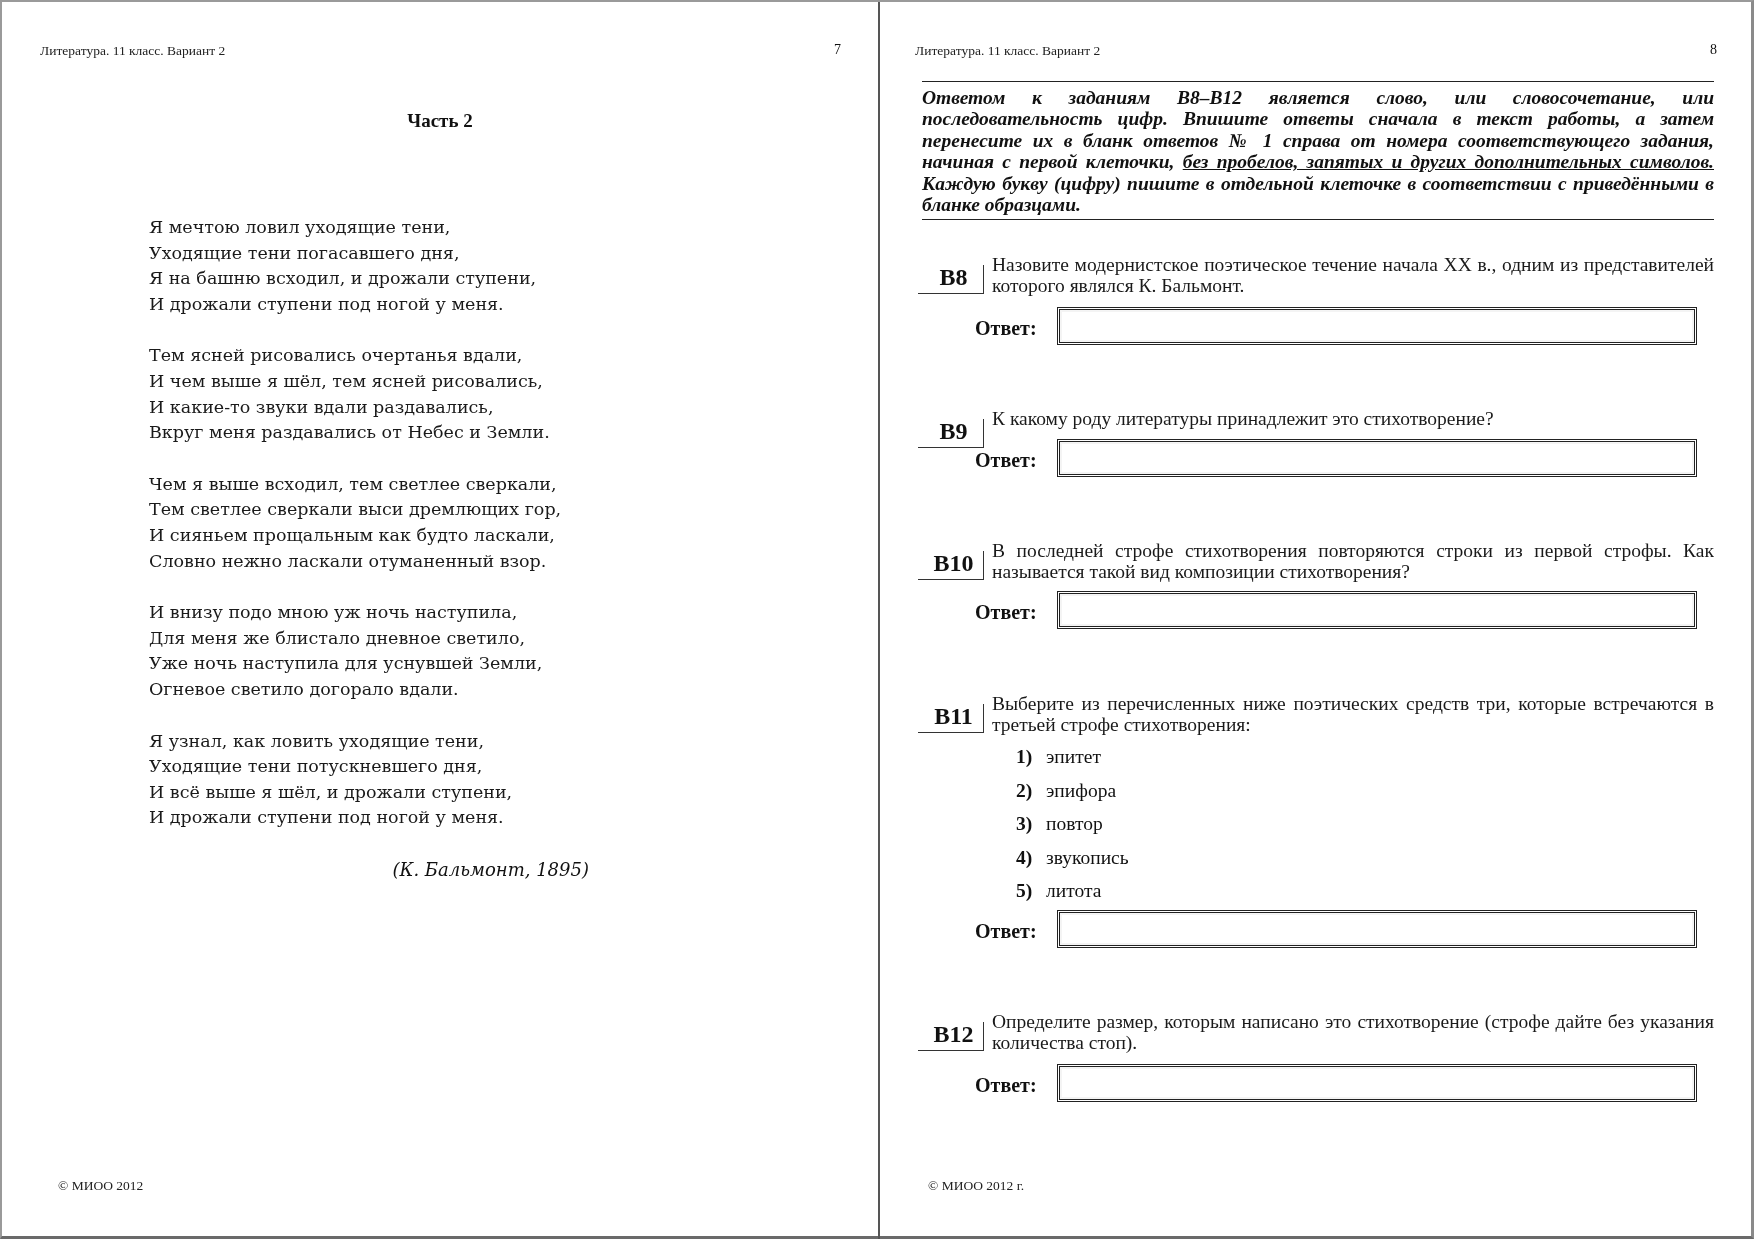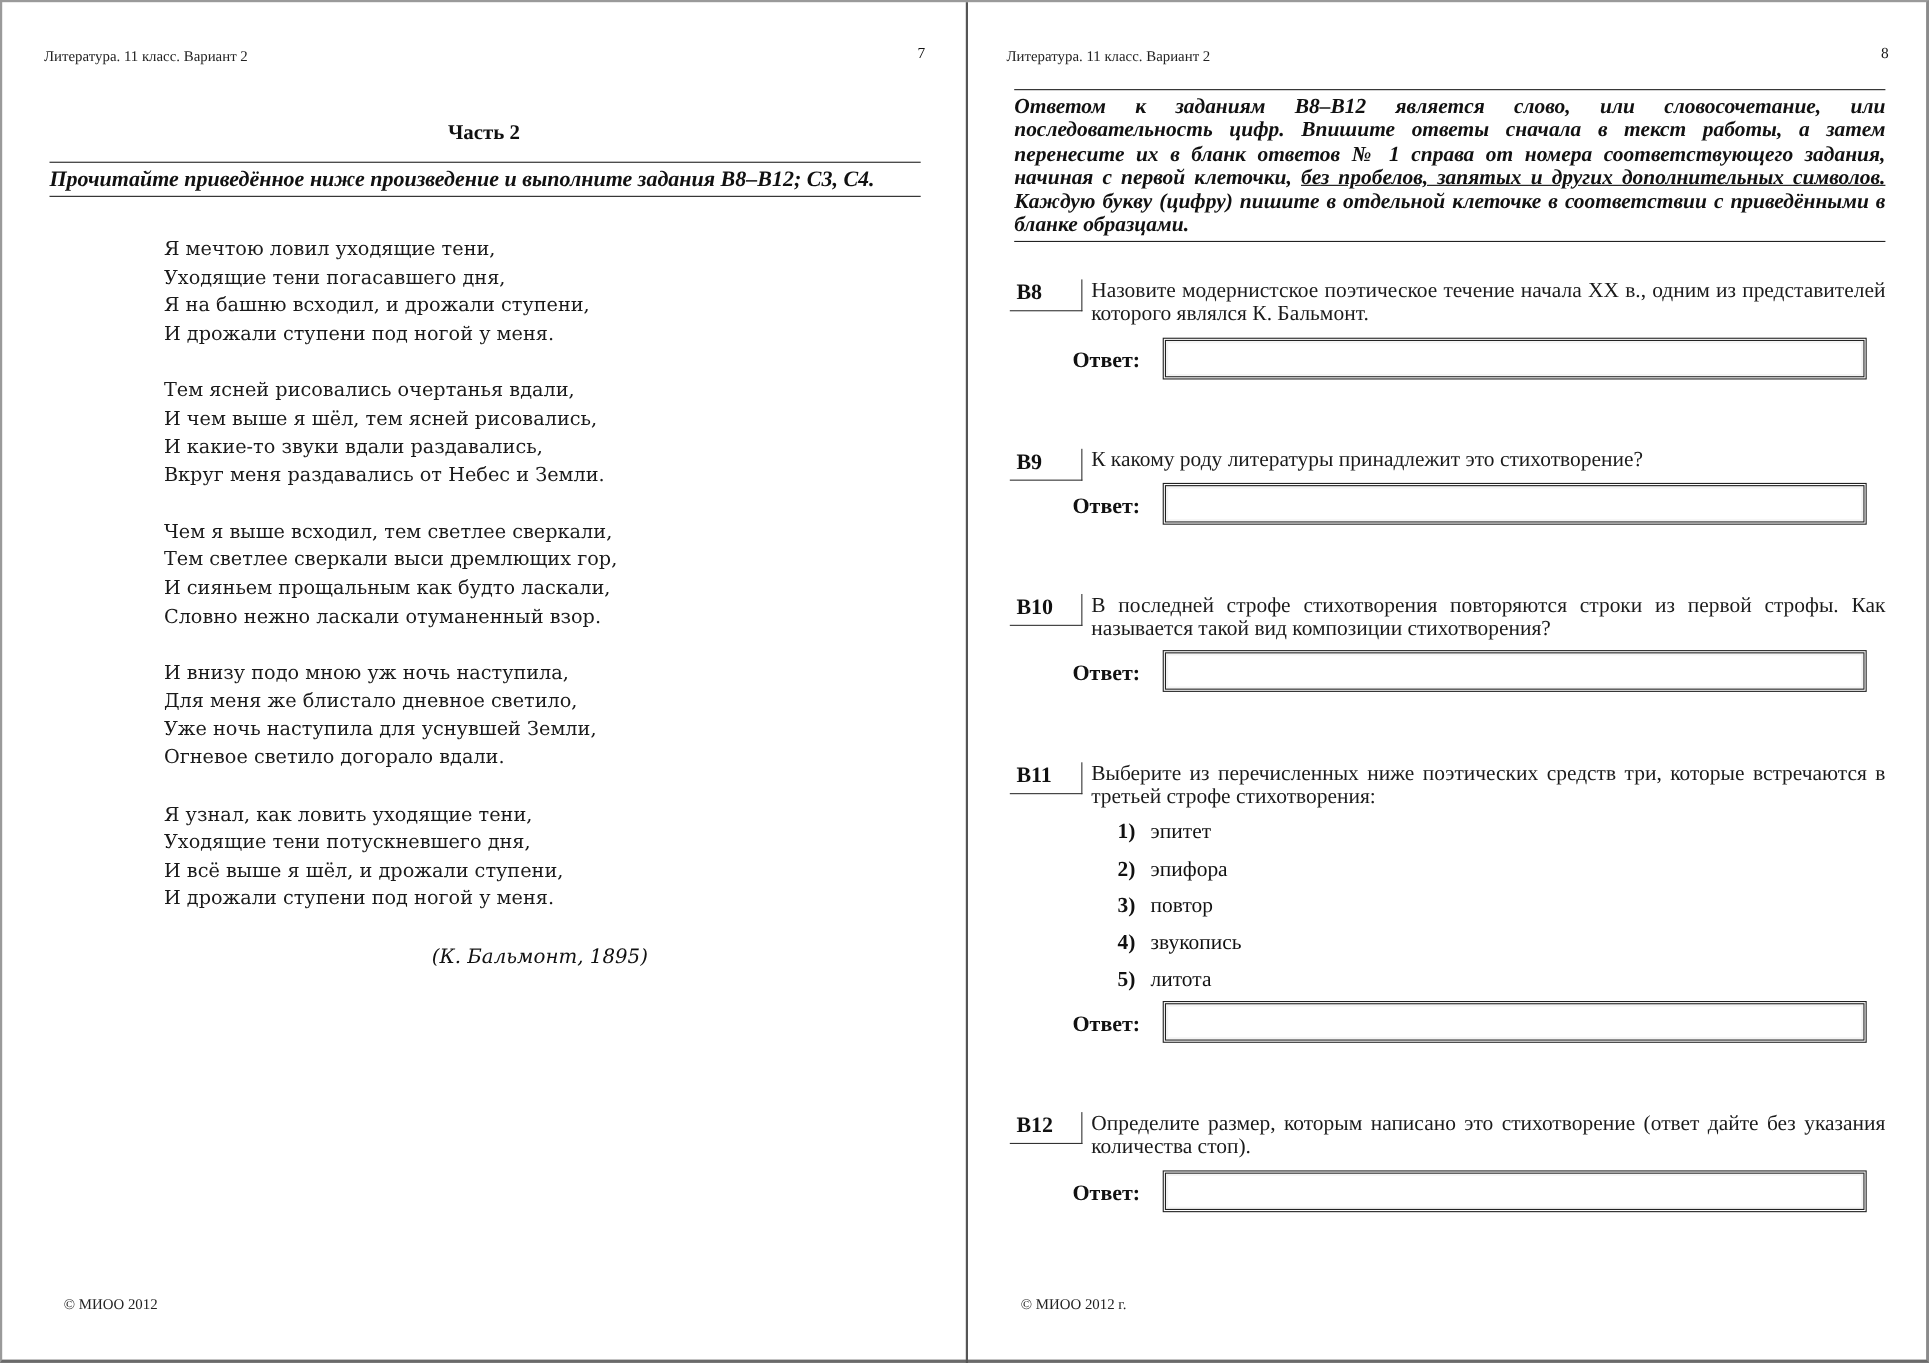--- a/index.html
+++ b/index.html
@@ -51,24 +51,24 @@
     position: absolute; left: 147px; top: 857px; width: 440px; text-align: right;
     font-family: "DejaVu Serif", serif; font-style: italic; font-size: 18px;
   }
 
   
   .instr-right { left: 42px; width: 792px; top: 79px; padding: 5px 0 4px 0; font-size: 19.5px; line-height: 21.4px; }
   .instr-right .ul { text-decoration: underline; }
 
   .task { position: absolute; left: 38px; width: 796px; }
   .task-label {
-    position: absolute; left: 0; top: 0; width: 66px; height: 29px;
+    position: absolute; left: 0; top: 11px; width: 66px; height: 29px;
     border-right: 1.5px solid #333; border-bottom: 1.5px solid #333;
-    font-family: "Liberation Serif", serif; font-weight: bold; font-size: 20px;
-    line-height: 24px; padding-left: 6px;
+    font-family: "Liberation Serif", serif; font-weight: bold; font-size: 24px;
+    text-align: center; line-height: 24px; padding-left: 6px;
   }
   .task-text {
     position: absolute; left: 74px; width: 722px; top: 0;
     font-family: "Liberation Serif", serif; font-size: 19.5px; line-height: 21px;
     text-align: justify; text-align-last: left; color: #1a1a1a;
   }
   .answer-row { position: absolute; left: 57px; width: 722px; height: 40px; }
   .answer-label {
     position: absolute; left: 0; top: 10px; font-family: "Liberation Serif", serif;
     font-weight: bold; font-size: 20px;
@@ -86,21 +86,20 @@
 <body>
 
 <div class="spread">
 
   <div class="page page-left">
     <div class="running-header" style="left:38px;">Литература. 11 класс. Вариант 2</div>
     <div class="page-num" style="left:832px;">7</div>
 
     <div class="part-title">Часть 2</div>
 
-    <div class="instruction instr-left">Прочитайте приведённое ниже произведение и выполните задания В8–В12; С3, С4.</div>
 
     <div class="poem">
       <div class="stanza">
         <div class="line">Я мечтою ловил уходящие тени,</div>
         <div class="line">Уходящие тени погасавшего дня,</div>
         <div class="line">Я на башню всходил, и дрожали ступени,</div>
         <div class="line">И дрожали ступени под ногой у меня.</div>
       </div>
       <div class="stanza">
         <div class="line">Тем ясней рисовались очертанья вдали,</div>
@@ -179,21 +178,21 @@
         <div class="option"><span class="num">5)</span><span>литота</span></div>
       </div>
       <div class="answer-row" style="top:217px;">
         <div class="answer-label">Ответ:</div>
         <div class="answer-box"></div>
       </div>
     </div>
 
     <div class="task" style="top:1009px; height:95px;">
       <div class="task-label">В12</div>
-      <div class="task-text">Определите размер, которым написано это стихотворение (ответ дайте без указания количества стоп).</div>
+      <div class="task-text">Определите размер, которым написано это стихотворение (строфе дайте без указания количества стоп).</div>
       <div class="answer-row" style="top:53px;">
         <div class="answer-label">Ответ:</div>
         <div class="answer-box"></div>
       </div>
     </div>
 
     <div class="footer" style="left:48px;">© МИОО 2012 г.</div>
   </div>
 </div>
 

